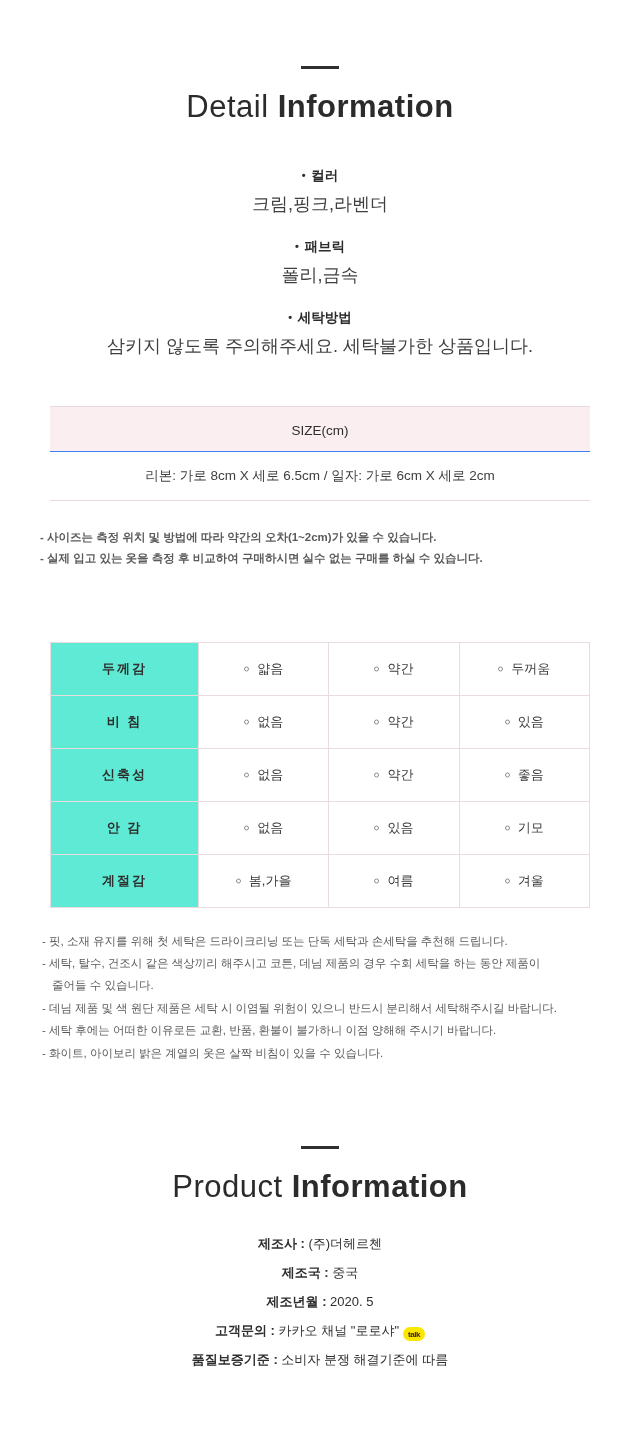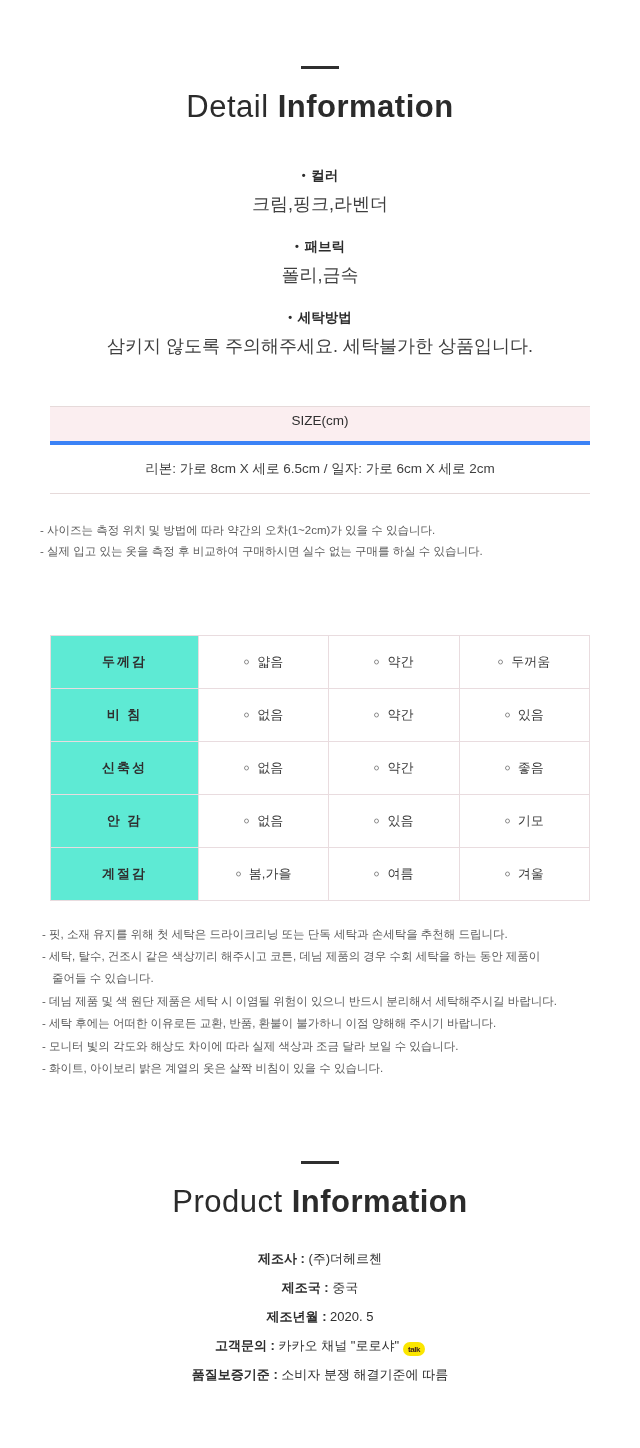--- a/index.html
+++ b/index.html
@@ -72,36 +72,37 @@
   .size-table {
     margin: 48px 50px 0 50px;
     border-top: 1px solid #e6dada;
     border-bottom: 1px solid #e6dada;
   }
   .size-head {
     background: #fbeef0;
     text-align: center;
     font-size: 13.5px;
     color: #2f2f2f;
-    padding: 6px 0 13px 0;
-    border-bottom: 4px solid #3b82f6;
+    padding: 16px 0 13px 0;
+    border-bottom: 1px solid #3b82f6;
   }
   .size-body {
     text-align: center;
     font-size: 13.5px;
     color: #3f3f3f;
     padding: 15px 0 15px 0;
   }
 
   
   .notes {
     margin: 26px 40px 0 40px;
     font-size: 11.5px;
     line-height: 1.85;
     color: #5a5a5a;
+    font-weight: bold;
   }
   .notes div {
     white-space: nowrap;
   }
 
   
   .matrix {
     margin: 72px 50px 0 50px;
     border-collapse: collapse;
     width: 540px;
@@ -252,21 +253,20 @@
       </tr>
     </tbody>
   </table>
 
   <div class="care-notes">
     <div>- 핏, 소재 유지를 위해 첫 세탁은 드라이크리닝 또는 단독 세탁과 손세탁을 추천해 드립니다.</div>
     <div>- 세탁, 탈수, 건조시 같은 색상끼리 해주시고 코튼, 데님 제품의 경우 수회 세탁을 하는 동안 제품이</div>
     <div class="indent">줄어들 수 있습니다.</div>
     <div>- 데님 제품 및 색 원단 제품은 세탁 시 이염될 위험이 있으니 반드시 분리해서 세탁해주시길 바랍니다.</div>
     <div>- 세탁 후에는 어떠한 이유로든 교환, 반품, 환불이 불가하니 이점 양해해 주시기 바랍니다.</div>
-    <div>- 모니터 빛의 각도와 해상도 차이에 따라 실제 색상과 조금 달라 보일 수 있습니다.</div>
     <div>- 화이트, 아이보리 밝은 계열의 옷은 살짝 비침이 있을 수 있습니다.</div>
   </div>
 
   <div class="heading-block" style="padding-top:82px;">
     <div class="heading-rule"></div>
     <div class="heading"><span>Product </span><b>Information</b></div>
   </div>
 
   <div class="product-info">
     <div class="pi-line"><b>제조사 : </b><span>(주)더헤르첸</span></div>

